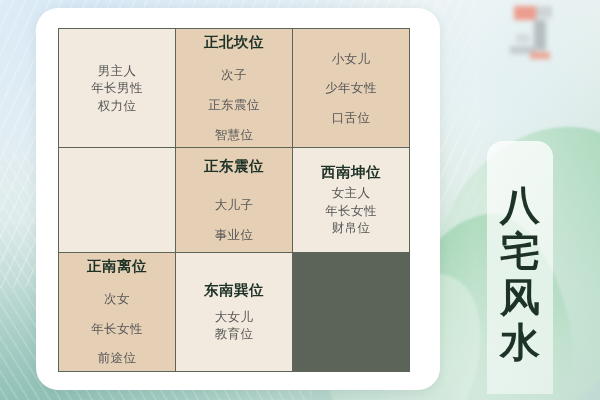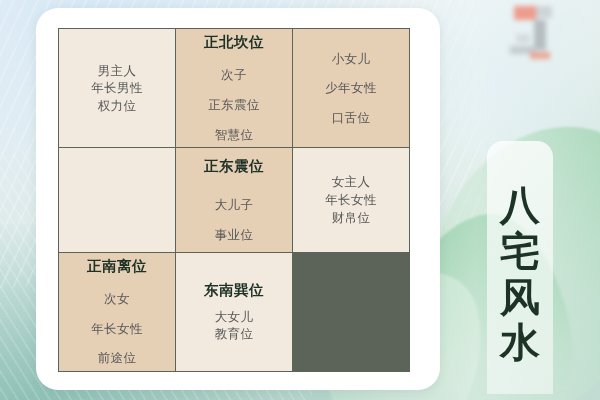--- a/index.html
+++ b/index.html
@@ -183,20 +183,21 @@
         <div class="cell-line">少年女性</div>
         <div class="cell-line">口舌位</div>
       </div>
       <div class="cell empty"></div>
       <div class="cell alt two-line">
         <div class="cell-title">正东震位</div>
         <div class="cell-line">大儿子</div>
         <div class="cell-line">事业位</div>
       </div>
       <div class="cell">
+        <div class="cell-title">西南坤位</div>
         <div class="cell-line">女主人</div>
         <div class="cell-line">年长女性</div>
         <div class="cell-line">财帛位</div>
       </div>
       <div class="cell alt">
         <div class="cell-title">正南离位</div>
         <div class="cell-line">次女</div>
         <div class="cell-line">年长女性</div>
         <div class="cell-line">前途位</div>
       </div>

